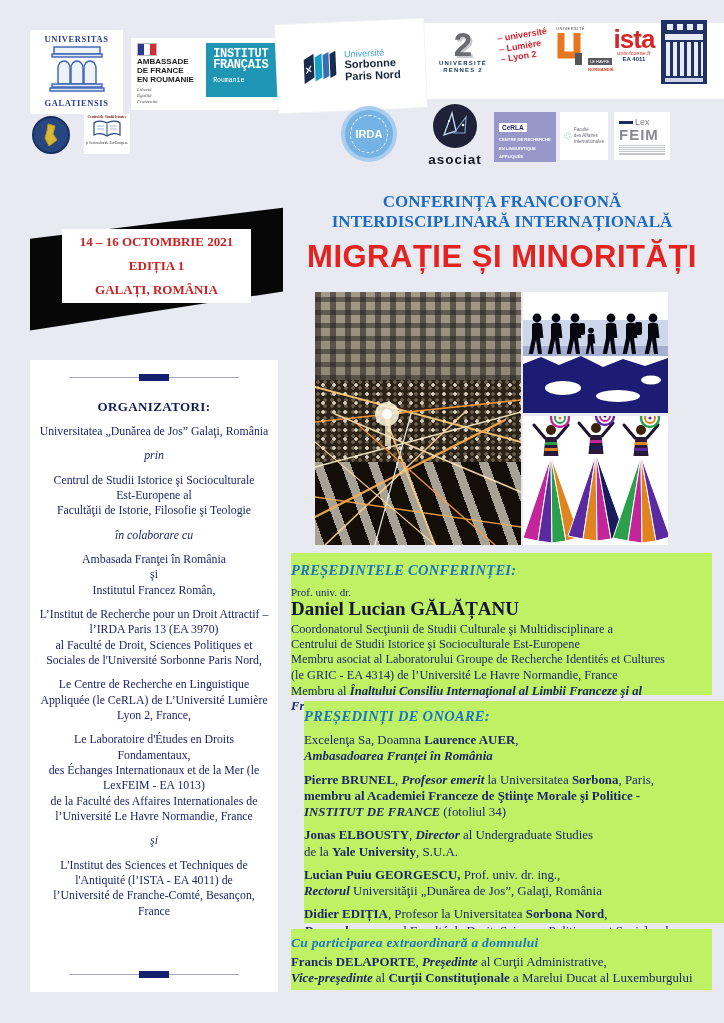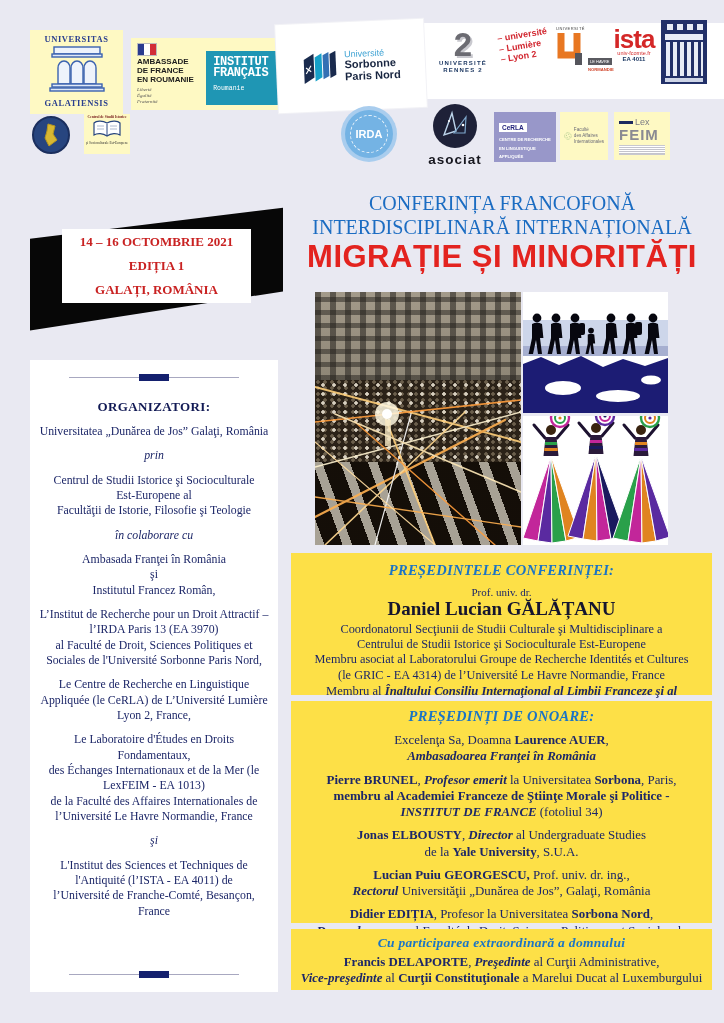--- a/index.html
+++ b/index.html
@@ -2,37 +2,37 @@
 <html><head>
 <meta charset="utf-8">
 <style>
   html,body{margin:0;padding:0}
   body{
     width:724px;height:1023px;position:relative;overflow:hidden;
     background:#e9e9f2;
     font-family:"Liberation Serif",serif;color:#1d2768;
   }
   .abs{position:absolute}
-  .tile{background:#fef9c3}
+  .tile{background:#ffffff}
   .b{font-weight:bold}
   .bi{font-weight:bold;font-style:italic}
   p{margin:0}
 
   
   .band-right{left:424px;top:23px;width:300px;height:76px;background:#fff}
 
   .lg-galatiensis{left:30px;top:30px;width:93px;height:84px;text-align:center;padding-top:4px;box-sizing:border-box}
   .lg-galatiensis .cap{font-size:8.5px;font-weight:bold;color:#2a3f8f;letter-spacing:.6px}
   .lg-seal{left:32px;top:116px;width:38px;height:38px;border-radius:50%;background:#27457f;border:2px solid #1b2f5e;box-sizing:border-box;display:flex;align-items:center;justify-content:center}
   .lg-seal svg{display:block}
   .lg-centrul{left:84px;top:114px;width:46px;height:40px;text-align:center;padding:2px 1px;box-sizing:border-box}
   .lg-centrul .t{font-size:3.6px;color:#7a2020;font-weight:bold;line-height:1.1}
   .lg-centrul .t2{font-size:3.4px;color:#333;line-height:1.1}
 
-  .lg-ambassade{left:131px;top:38px;width:158px;height:72px;display:flex;align-items:flex-end;padding:5px 6px;box-sizing:border-box}
+  .lg-ambassade{left:131px;top:38px;width:158px;height:72px;display:flex;align-items:flex-start;padding:5px 6px;box-sizing:border-box}
   .amb-left{width:66px}
   .flag{width:18px;height:11px;display:flex;border:.5px solid #bbb;margin-bottom:2px}
   .flag span{flex:1}
   .amb-left .nm{font-size:8px;font-weight:bold;color:#1c1c1c;line-height:1.12;font-family:"Liberation Sans",sans-serif}
   .amb-left .mt{font-size:5px;font-style:italic;color:#555;line-height:1.2;margin-top:2px}
   .if-box{margin-left:6px;width:80px;height:54px;background:#1f96b4;color:#fff;padding:6px 0 0 7px;box-sizing:border-box;font-family:Liberation Mono, monospace}
   .if-box .t{font-size:12px;font-weight:bold;line-height:.95;letter-spacing:-.3px}
   .if-box .s{font-size:6.5px;margin-top:5px}
 
   .lg-sorbonne{left:277px;top:22px;width:148px;height:88px;background:#fff;transform:rotate(-2.5deg);display:flex;align-items:center;justify-content:center;box-shadow:0 0 0 1px #f2f2f6}
@@ -90,42 +90,42 @@
   .divider{position:relative;width:170px;height:7px;margin:0 auto}
   .divider .dl{position:absolute;left:0;right:0;top:3px;height:1px;background:#a8a8c0}
   .divider .dd{position:absolute;left:50%;top:0;transform:translateX(-50%);width:30px;height:7px;background:#14206e}
   .divider.top{margin-top:14px}
   .divider.bottom{position:absolute;bottom:14px;left:50%;transform:translateX(-50%);margin:0}
   .org-header{font-weight:bold;font-size:13px;letter-spacing:.4px;margin:18px 0 2px;color:#121a55}
   .org-item{font-size:11.8px;line-height:1.3;margin:9px 0;white-space:pre-line;color:#1d2768}
   .org-item.conn{font-style:italic}
 
   
-  .conf-title{left:290px;top:192px;width:424px;text-align:center;font-size:20px;font-weight:normal;color:#1b6cc2;line-height:1.18}
+  .conf-title{left:290px;top:192px;width:424px;text-align:center;font-size:17px;font-weight:bold;color:#1b6cc2;line-height:1.18}
   .main-title{left:290px;top:239px;width:424px;text-align:center;font-size:31px;font-weight:bold;color:#e3231f;font-family:"Liberation Sans",sans-serif;letter-spacing:.5px}
 
   .collage{left:315px;top:292px;width:353px;height:253px}
   .photo-crowd{position:absolute;left:0;top:0;width:206px;height:253px;background:#141008;overflow:hidden}
   .pc-building{position:absolute;left:0;top:0;right:0;height:88px;background:
      repeating-linear-gradient(90deg,rgba(35,32,28,.55) 0 6px,transparent 6px 15px),
      repeating-linear-gradient(0deg,rgba(35,32,28,.5) 0 5px,transparent 5px 13px),
      linear-gradient(#a39a8a,#8e8676)}
   .pc-crowd{position:absolute;left:0;top:88px;right:0;height:82px;background:
      radial-gradient(circle at 8px 5px,#d8d0c0 0 1.5px,transparent 2px),
      radial-gradient(circle at 3px 2px,#6b5f4c 0 1.5px,transparent 2px),
      #2b2218;background-size:11px 9px,7px 6px}
   .pc-street{position:absolute;left:0;top:170px;right:0;bottom:0;background:
      repeating-linear-gradient(70deg,rgba(216,210,196,.75) 0 9px,rgba(20,14,8,.9) 9px 26px),#171008}
   .pc-trails{position:absolute;inset:0}
   .photo-migrants{position:absolute;left:208px;top:0;width:145px;height:121px;background:#fff}
   .photo-dancers{position:absolute;left:208px;top:124px;width:145px;height:129px;background:#fff}
 
-  .sec{background:#fde047;text-align:center;box-sizing:border-box}
+  .sec{background:#bef264;box-sizing:border-box}
   .sec-president{left:291px;top:553px;width:421px;height:142px;padding-top:9px}
-  .sec-honorary{left:291px;top:701px;width:421px;height:222px;padding-top:7px}
+  .sec-honorary{left:304px;top:701px;width:421px;height:222px;padding-top:7px}
   .sec-participation{left:291px;top:929px;width:421px;height:61px;padding-top:6px}
   .sec-header{color:#1b74c5;font-weight:bold;font-style:italic;font-size:14.5px;letter-spacing:.3px}
   .pres-degree{font-size:11px;margin-top:7px}
   .pres-name{font-size:19px;font-weight:bold;color:#15152f;line-height:1.1;margin:1px 0 2px}
   .pres-line{font-size:12.3px;line-height:1.24}
   .pres-line.tail{font-size:12.6px;margin-top:1px}
   .entry{margin:7px 0 0}
   .h-line{font-size:12.9px;line-height:1.26}
   #participation-lines{margin-top:3px}
 </style>

